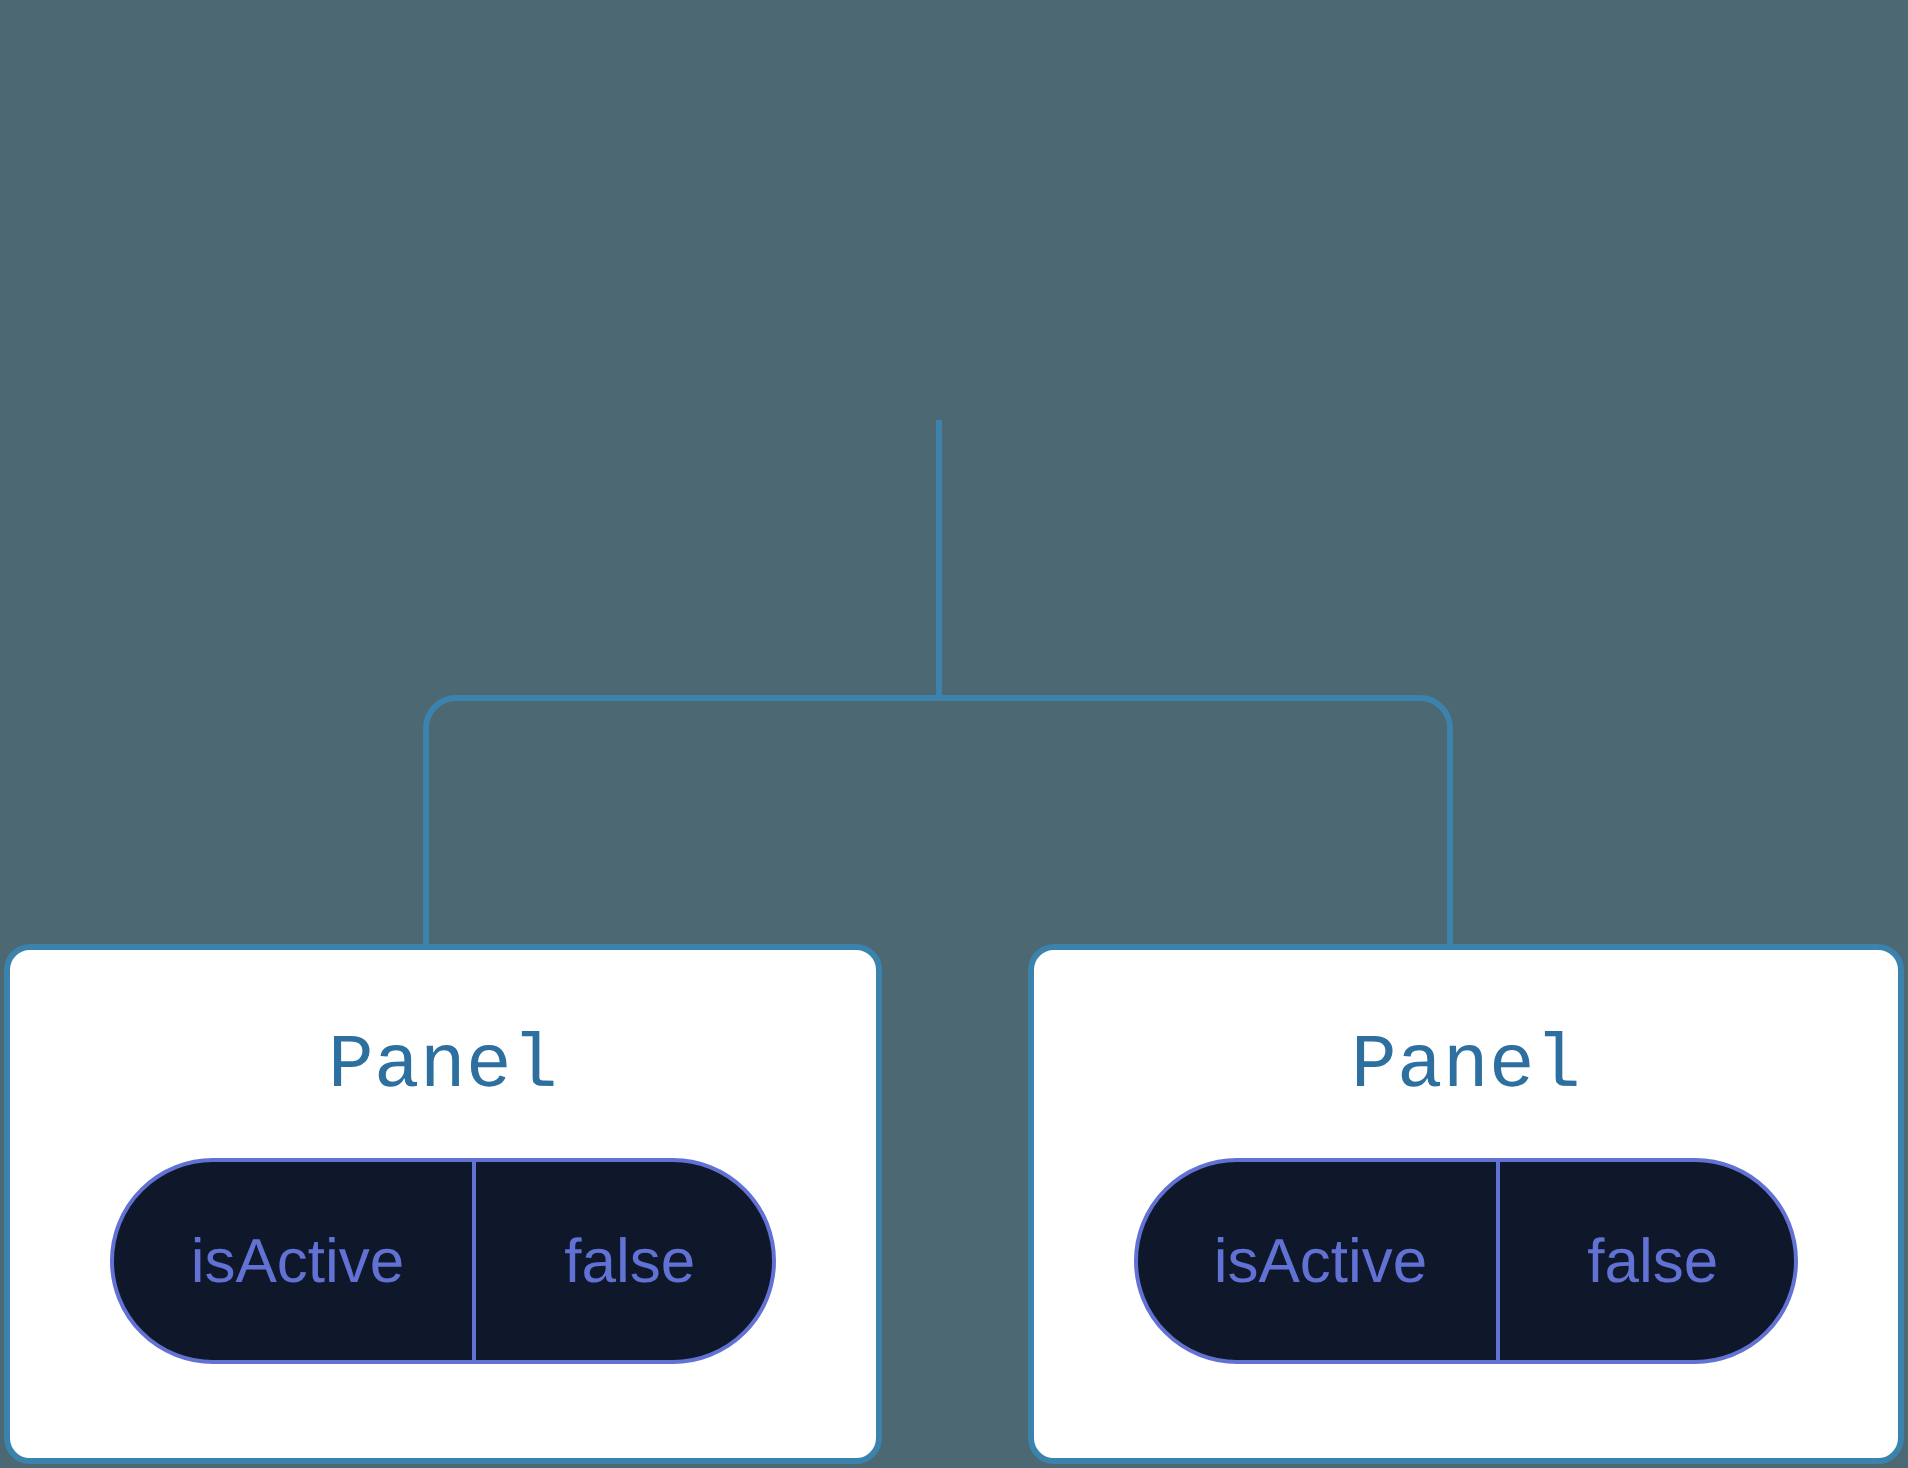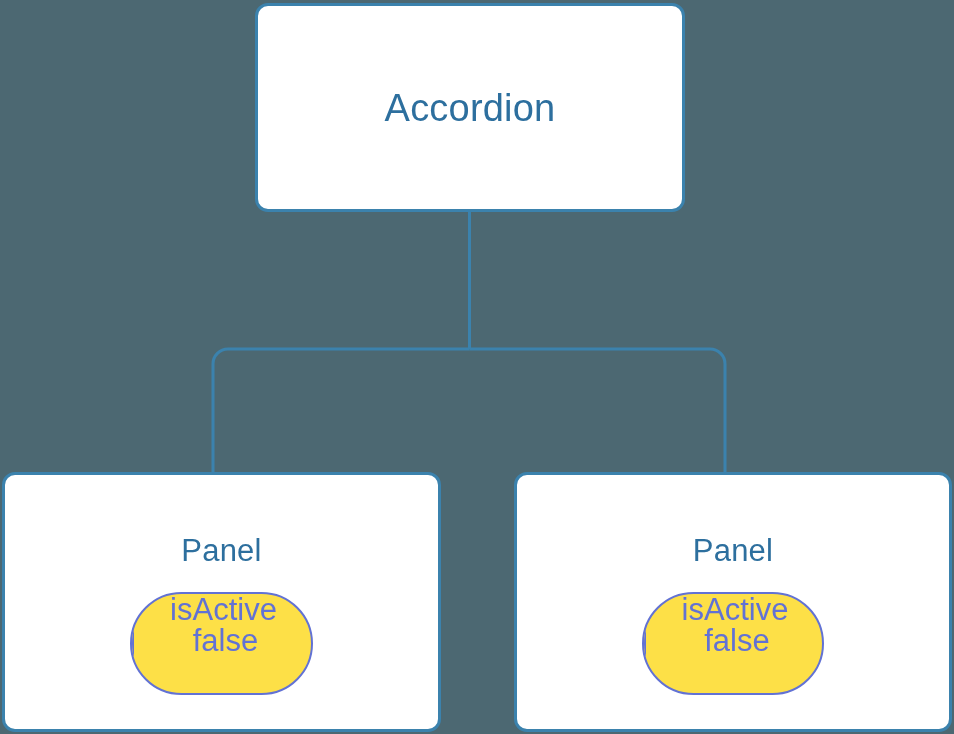--- a/index.html
+++ b/index.html
@@ -68,36 +68,36 @@
   .node-title {
     color: #2d6f9e;
     font-size: 38px;
     font-weight: 400;
     line-height: 1;
     letter-spacing: 0.2px;
     white-space: nowrap;
   }
 
   .node-child .node-title {
-    font-size: 31px;
-    margin-top: 60px;
+    font-size: 38px;
+    margin-top: 40px;
+    font-family: Liberation Mono, monospace;
   }
 
   
   .state-pill {
     margin-top: 26px;
     height: 103px;
     display: flex;
     align-items: stretch;
     border: 2.5px solid #6272d4;
     border-radius: 52px;
-    background: #fde047;
+    background: #0f172a;
     box-sizing: border-box;
     overflow: hidden;
-    flex-direction: column;
   }
 
   .pill-cell {
     display: flex;
     align-items: center;
     justify-content: center;
     color: #6272d4;
     font-size: 31px;
     line-height: 1;
     white-space: nowrap;
@@ -120,23 +120,20 @@
 
   <svg id="connectors" viewBox="0 0 954 734" width="954" height="734" fill="none" xmlns="http://www.w3.org/2000/svg">
 
     <path d="M 469.5 210 L 469.5 349" stroke="#3b82ad" stroke-width="3" fill="none"></path>
 
     <path d="M 469.5 349 L 228 349 A 15 15 0 0 0 213 364 L 213 474" stroke="#3b82ad" stroke-width="3" fill="none" stroke-linecap="butt"></path>
 
     <path d="M 469.5 349 L 710 349 A 15 15 0 0 1 725 364 L 725 474" stroke="#3b82ad" stroke-width="3" fill="none" stroke-linecap="butt"></path>
   </svg>
 
-  <div class="node node-root">
-    <div class="node-title">Accordion</div>
-  </div>
 
   <div class="node node-child node-child-left">
     <div class="node-title">Panel</div>
     <div class="state-pill">
       <div class="pill-cell pill-key">isActive</div>
       <div class="pill-cell pill-value">false</div>
     </div>
   </div>
 
   <div class="node node-child node-child-right">

